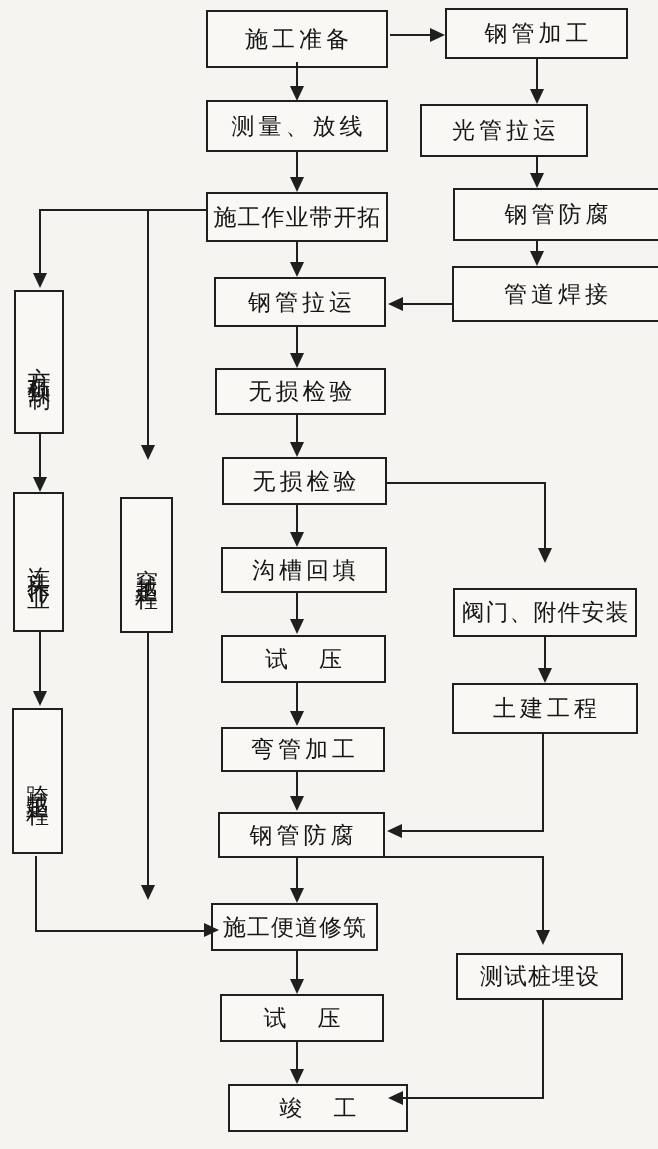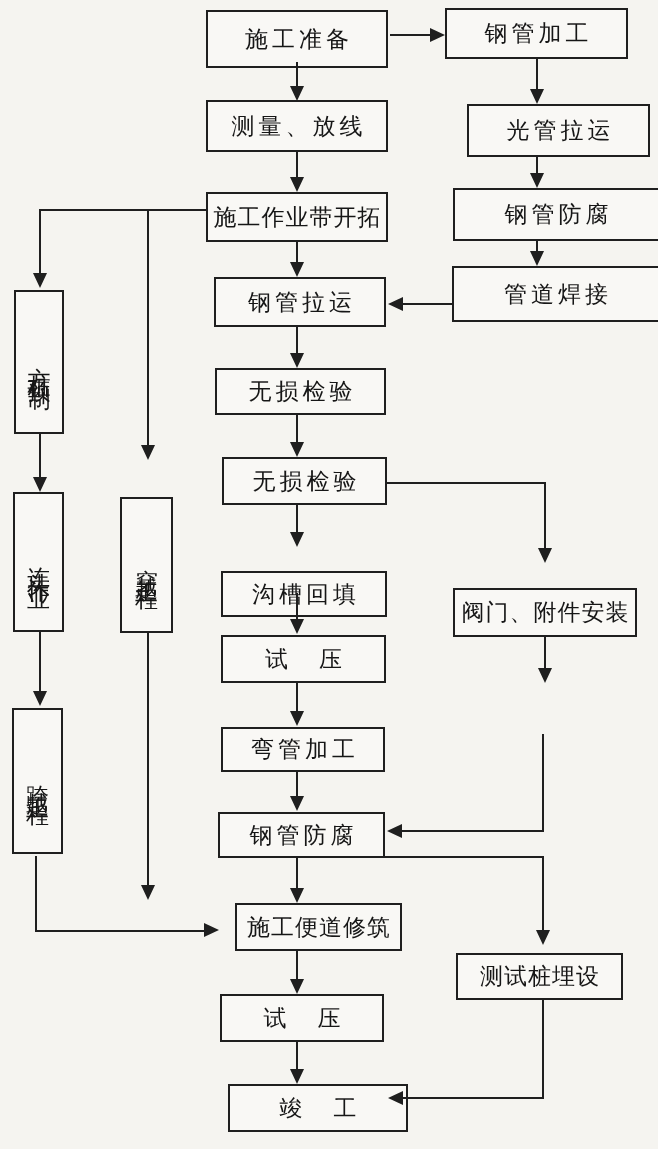--- a/index.html
+++ b/index.html
@@ -47,33 +47,34 @@
 <body>
 
 <div class="canvas">
 
   <div class="box" style="left:206px;top:10px;width:182px;height:58px">施工准备</div>
   <div class="box" style="left:206px;top:100px;width:182px;height:52px">测量、放线</div>
   <div class="box tight" style="left:206px;top:192px;width:182px;height:50px">施工作业带开拓</div>
   <div class="box" style="left:214px;top:277px;width:172px;height:50px">钢管拉运</div>
   <div class="box" style="left:215px;top:368px;width:171px;height:47px">无损检验</div>
   <div class="box" style="left:222px;top:457px;width:165px;height:48px">无损检验</div>
-  <div class="box" style="left:221px;top:571px;width:166px;height:46px">沟槽回填</div>
+  <div class="box" style="left:221px;top:547px;width:166px;height:46px">沟槽回填</div>
   <div class="box" style="left:221px;top:635px;width:165px;height:48px">试　压</div>
   <div class="box" style="left:221px;top:727px;width:164px;height:45px">弯管加工</div>
   <div class="box" style="left:218px;top:812px;width:167px;height:46px">钢管防腐</div>
-  <div class="box tight" style="left:235px;top:903px;width:167px;height:48px">施工便道修筑</div>
+  <div class="box tight" style="left:211px;top:903px;width:167px;height:48px">施工便道修筑</div>
   <div class="box" style="left:220px;top:994px;width:164px;height:48px">试　压</div>
   <div class="box" style="left:228px;top:1084px;width:180px;height:48px">竣　工</div>
 
   <div class="box" style="left:445px;top:8px;width:183px;height:51px">钢管加工</div>
-  <div class="box" style="left:467px;top:104px;width:183px;height:53px">光管拉运</div>
+  <div class="box" style="left:420px;top:104px;width:168px;height:53px">光管拉运</div>
   <div class="box cut" style="left:453px;top:188px;width:205px;height:53px">钢管防腐</div>
   <div class="box cut" style="left:452px;top:266px;width:206px;height:56px">管道焊接</div>
   <div class="box tight" style="left:453px;top:588px;width:184px;height:49px">阀门、附件安装</div>
+  <div class="box" style="left:452px;top:683px;width:186px;height:51px">土建工程</div>
   <div class="box tight" style="left:456px;top:953px;width:167px;height:47px">测试桩埋设</div>
 
   <div class="box v" style="left:14px;top:290px;width:50px;height:144px">方桩预制</div>
   <div class="box v" style="left:13px;top:492px;width:51px;height:140px">连头作业</div>
   <div class="box v" style="left:12px;top:708px;width:51px;height:146px">跨越工程</div>
   <div class="box v" style="left:120px;top:497px;width:53px;height:136px">穿越工程</div>
 
   <div class="vl" style="left:296px;top:62px;height:26px"></div>
   <div class="ah ad" style="left:290px;top:86px"></div>
 

